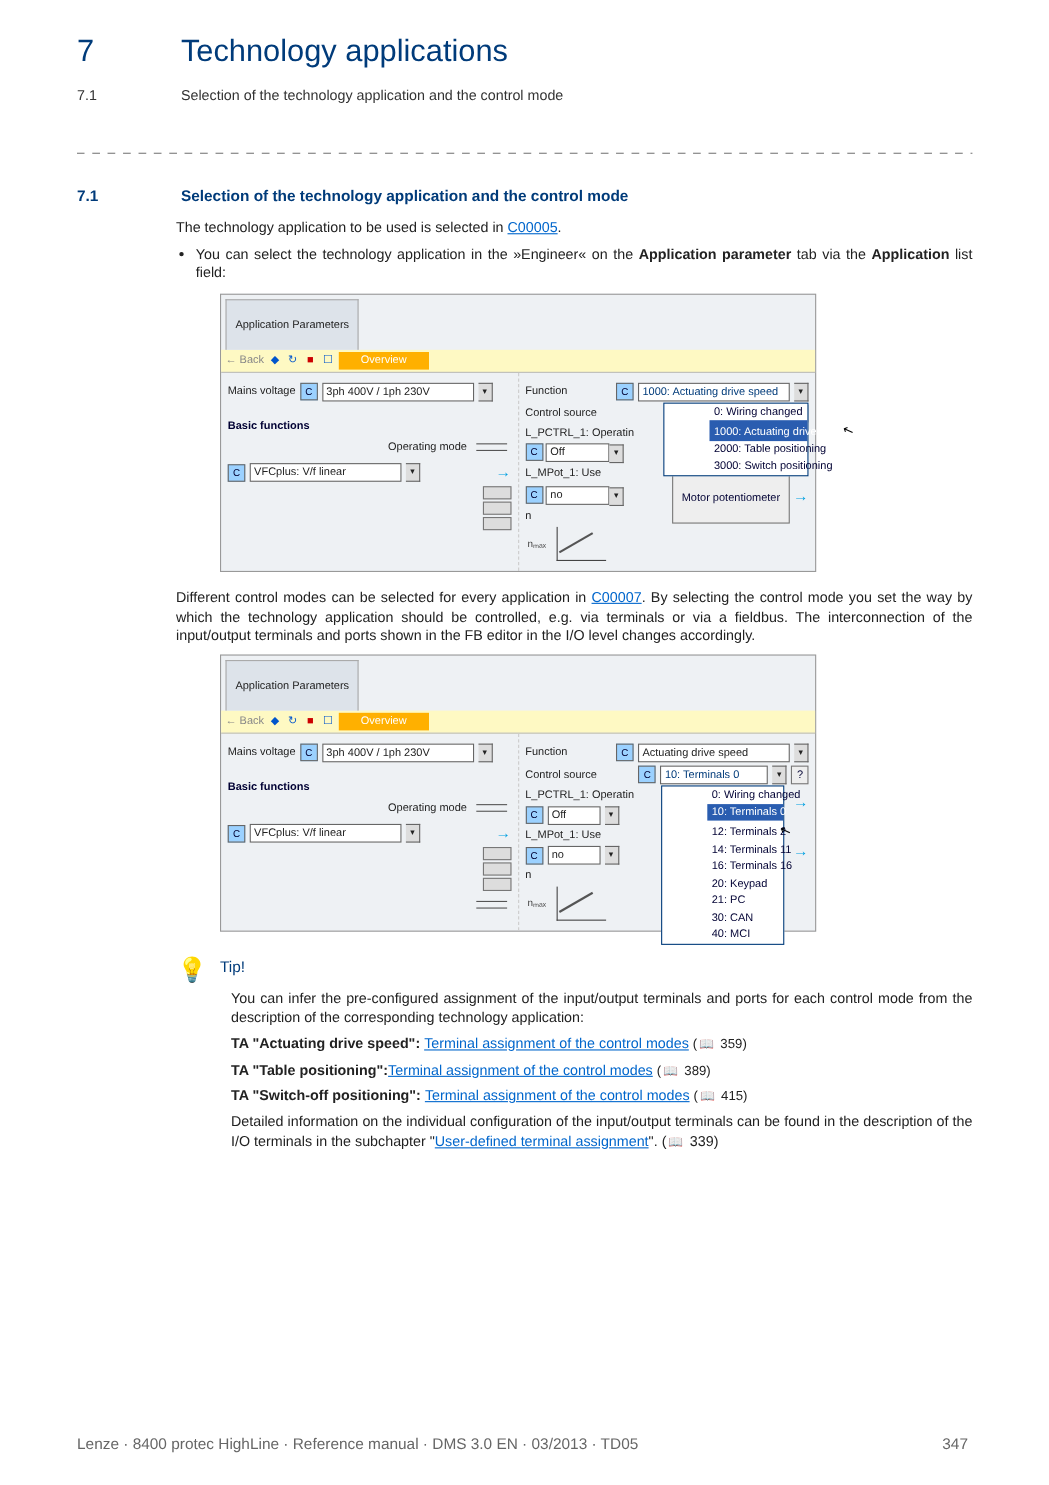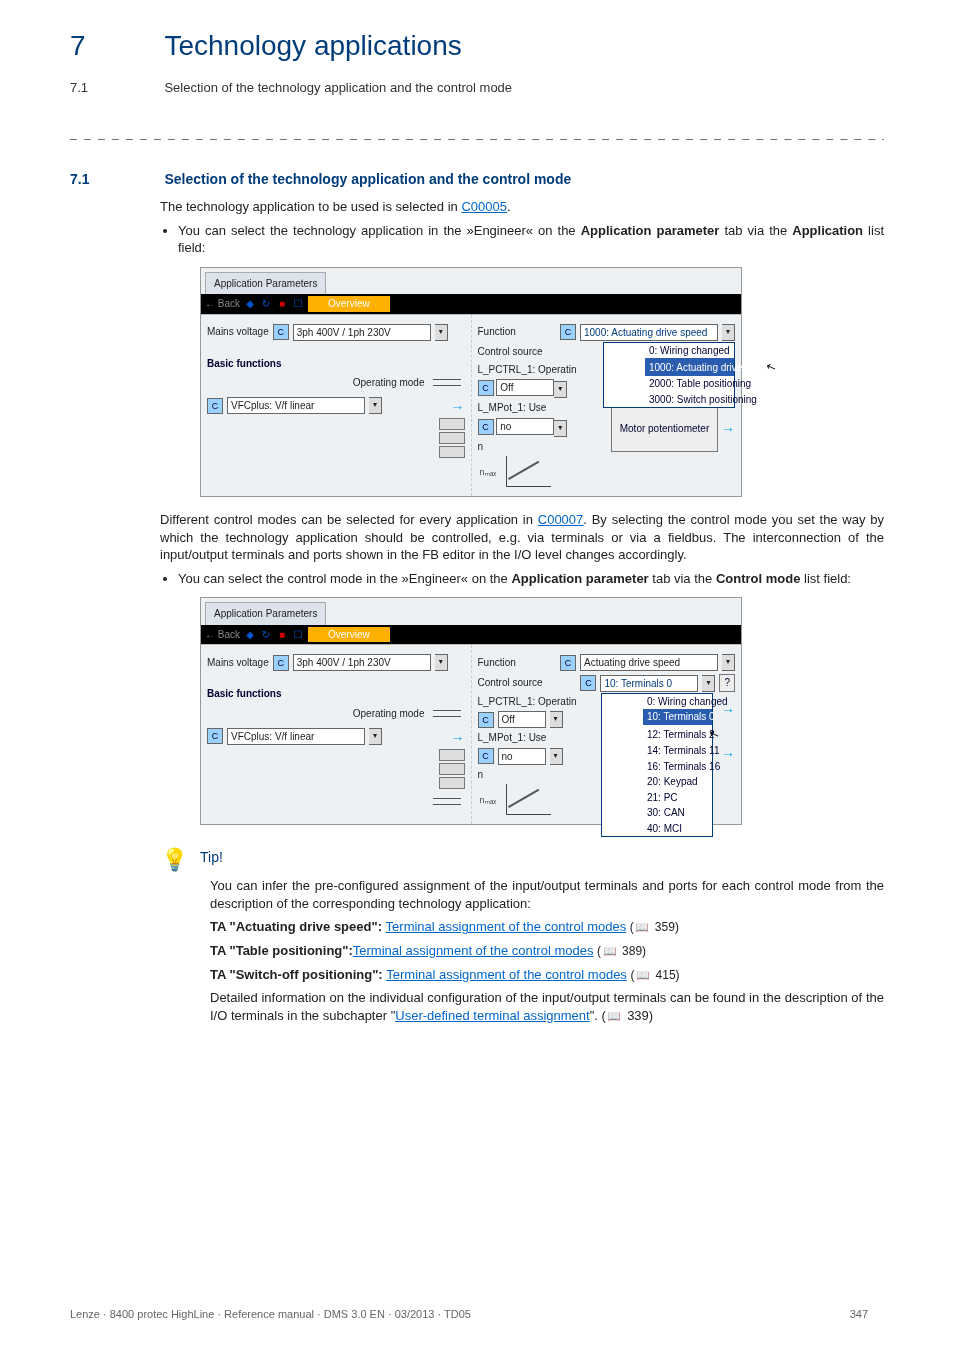--- a/index.html
+++ b/index.html
@@ -73,29 +73,29 @@
   .fig {
     margin: 8px 0 14px 40px;
     border: 1px solid #999;
     background: #eef1f4;
     font-family: Tahoma, Arial, sans-serif;
     font-size: 10px;
     width: 540px;
   }
   .fig .tab {
     display: inline-block;
-    padding: 4px 8px;
+    padding: 16px 8px;
     background: #dde3ea;
     border: 1px solid #aaa;
     border-bottom: none;
     margin-left: 4px;
     margin-top: 4px;
   }
   .fig .toolbar {
-    background: #000000;
+    background: #fef9c3;
     border-bottom: 1px solid #bbb;
     padding: 2px 4px;
     display: flex;
     align-items: center;
     gap: 4px;
   }
   .fig .toolbar .back { color: #888; }
   .fig .toolbar .ovw {
     background: #ffb000;
     color: #fff;
@@ -197,22 +197,22 @@
   .tip-icon {
     color: #888; font-size: 22px; line-height: 1;
     width: 30px; text-align: center;
   }
   .tip-label { color: #003b7a; font-weight: normal; font-size: 14px; }
   .ref { font-size: 12px; }
   .book-icon::before { content: "\1F4D6"; font-size: 11px; margin: 0 2px; }
   .footer {
     position: absolute;
     bottom: 30px;
-    left: 70px; right: 86px;
-    font-size: 11px;
+    left: 70px; right: 74px;
+    font-size: 14px;
     color: #666;
     display: flex;
     justify-content: space-between;
   }
 </style>
 </head>
 <body>
 
 <div class="page">
 
@@ -331,25 +331,20 @@
             <span class="nmax-label">nₘₐₓ</span>
             <span class="mini-graph"></span>
           </div>
         </div>
       </div>
     </div>
 
     <p>
       <span>Different control modes can be selected for every application in </span><a href="#" class="link">C00007</a><span>. By selecting the control mode you set the way by which the technology application should be controlled, e.g. via terminals or via a fieldbus. The interconnection of the input/output terminals and ports shown in the FB editor in the I/O level changes accordingly.</span>
     </p>
-    <ul class="bullets">
-      <li>
-        <span>You can select the control mode in the »Engineer« on the </span><span class="bold">Application parameter</span><span> tab via the </span><span class="bold">Control mode</span><span> list field:</span>
-      </li>
-    </ul>
 
     <div class="fig">
       <div><span class="tab">Application Parameters</span></div>
       <div class="toolbar">
         <span class="back">← Back</span>
         <span class="tb-icon tb-blue">◆</span>
         <span class="tb-icon tb-blue">↻</span>
         <span class="tb-icon tb-red">■</span>
         <span class="tb-icon tb-blue">☐</span>
         <span class="ovw">Overview</span>

